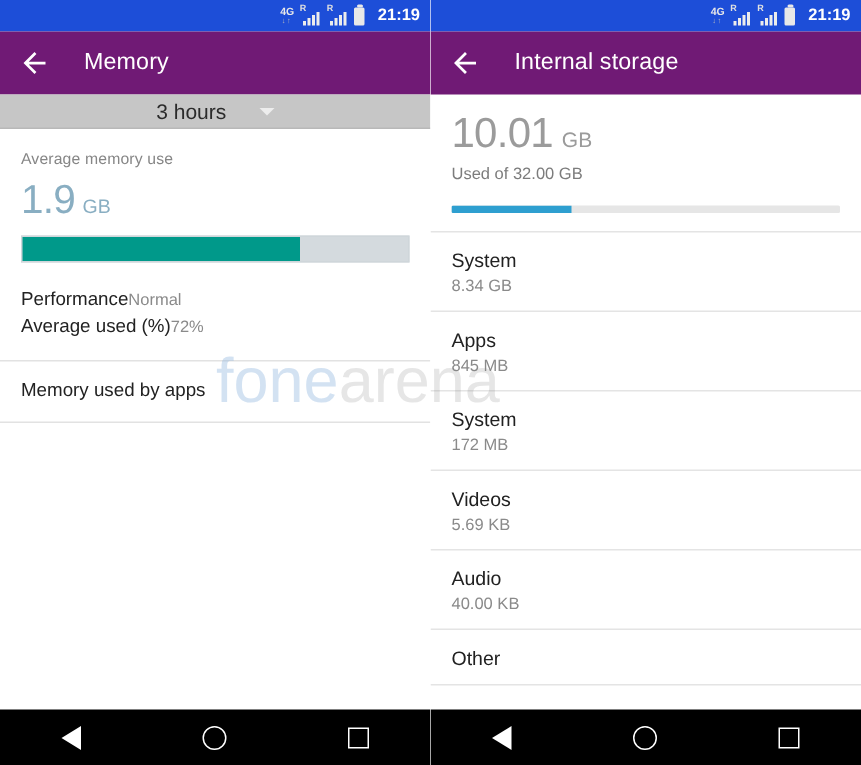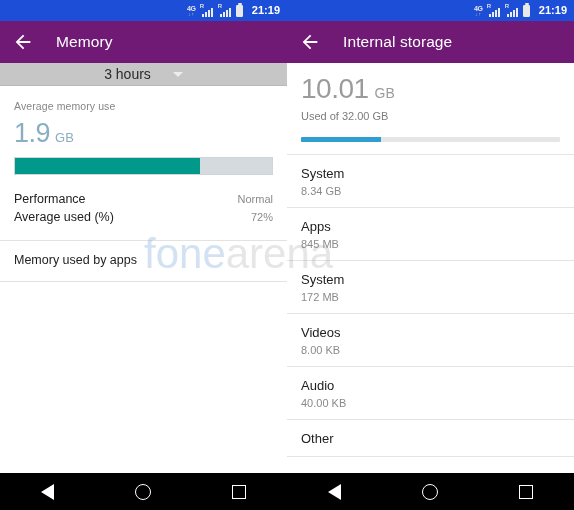--- a/index.html
+++ b/index.html
@@ -71,21 +71,21 @@
   .mem-big{margin-top:8px;display:flex;align-items:baseline;color:#89aec2;}
   .mem-big .num{font-size:27px;letter-spacing:-0.5px;line-height:27px;}
   .mem-big .unit{font-size:13px;margin-left:5px;}
   .mem-track{
     margin-top:10px;height:18px;background:#d4dade;width:100%;
     border:1px solid #cfd6da;box-sizing:border-box;
   }
   .mem-fill{height:100%;background:#00998a;}
 
   .mem-stats{margin-top:15px;}
-  .stat-row{display:flex;justify-content:space-between;align-items:baseline;padding:2px 0;gap:20px;}
+  .stat-row{display:flex;justify-content:flex-start;align-items:baseline;padding:2px 0;}
   .stat-key{font-size:12.5px;color:#222222;}
   .stat-val{font-size:11px;color:#8a8a8a;}
 
   .divider{height:1px;background:#e2e2e2;margin-top:14px;}
   .apps-row{padding:12px 14px 14px 14px;cursor:pointer;}
   .apps-title{font-size:12.5px;color:#222222;}
   .apps-sub{font-size:10.5px;color:#8a8a8a;margin-top:4px;}
   .divider2{height:1px;background:#e2e2e2;}
 
   
@@ -278,21 +278,21 @@
       <div class="stor-item">
         <div class="name">Apps</div>
         <div class="size">845 MB</div>
       </div>
       <div class="stor-item">
         <div class="name">System</div>
         <div class="size">172 MB</div>
       </div>
       <div class="stor-item">
         <div class="name">Videos</div>
-        <div class="size">8.00 KB</div>
+        <div class="size">5.69 KB</div>
       </div>
       <div class="stor-item">
         <div class="name">Audio</div>
         <div class="size">40.00 KB</div>
       </div>
       <div class="stor-item">
         <div class="name">Other</div>
       </div>
     </div>
 

